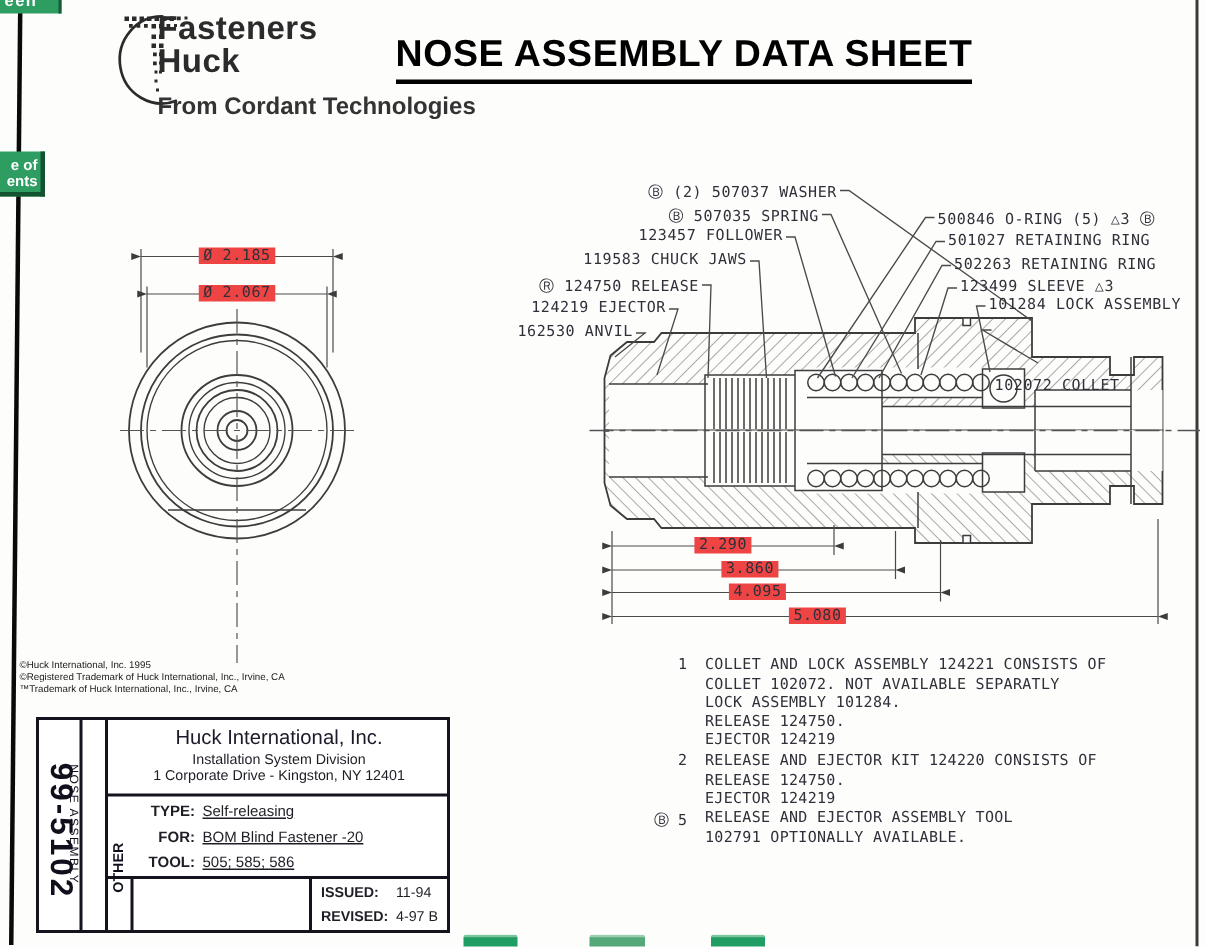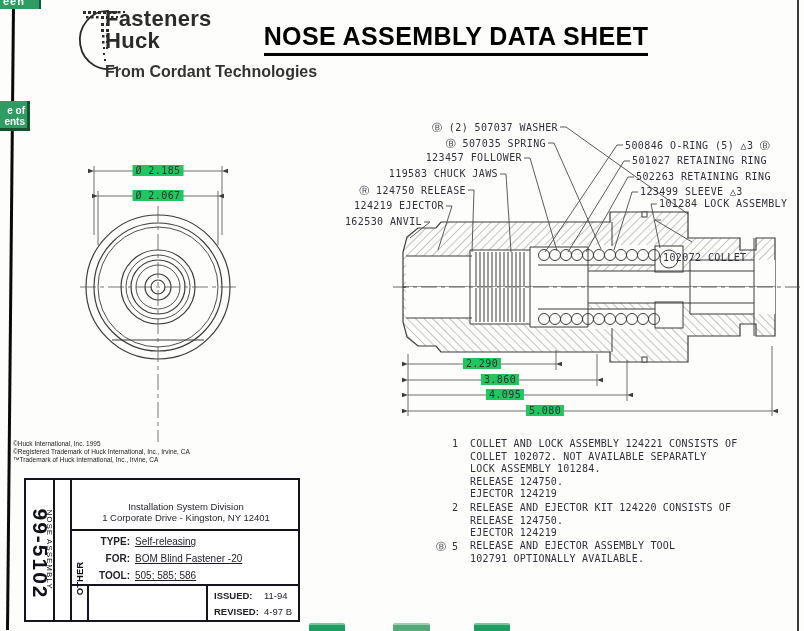--- a/index.html
+++ b/index.html
@@ -34,21 +34,21 @@
     font-size:16px;}
   .doc-title{position:absolute; left:240px; top:22px; width:432px; text-align:center;}
   .doc-title span{display:inline-block; font-size:25px; font-weight:bold; color:#000;
     letter-spacing:0.4px; border-bottom:3px solid #000; padding-bottom:2px; white-space:nowrap;}
 
   
   .eng{position:absolute; font-family:"DejaVu Sans Mono", monospace; font-size:10px;
     color:#30303a; letter-spacing:0.4px; white-space:nowrap;}
   .eng.r{transform:translateX(-100%);}
   .dim-label{position:absolute; font-family:"DejaVu Sans Mono", monospace; font-size:10px;
-    color:#30303a; letter-spacing:0.4px; white-space:nowrap; background:#22c55e;
+    color:#30303a; letter-spacing:0.4px; white-space:nowrap; background:#ef4444;
     padding:0 3px; transform:translateX(-50%);}
   .note-marker{position:absolute; width:30px; text-align:right; font-family:"DejaVu Sans Mono", monospace;
     font-size:10px; color:#30303a;}
   .note-body{position:absolute; font-family:"DejaVu Sans Mono", monospace; font-size:10px;
     line-height:12.5px; color:#30303a; letter-spacing:0.2px; white-space:pre-line;}
   .copyright{position:absolute; left:13px; top:440px; font-size:6.5px; line-height:8px; color:#222;}
 
   
   .tb{position:absolute; left:24px; top:478px; width:276px; height:144px;
     border:2px solid #14141f; box-sizing:border-box; background:#fff;}
@@ -286,20 +286,21 @@
     <div class="ln" style="left:44px; top:0; width:1.5px; height:140px;"></div>
     <div class="ln" style="left:44px; top:49px; width:228px; height:1.5px;"></div>
     <div class="ln" style="left:44px; top:104px; width:228px; height:1.5px;"></div>
     <div class="ln" style="left:61px; top:104px; width:1.5px; height:36px;"></div>
     <div class="ln" style="left:180px; top:104px; width:1.5px; height:36px;"></div>
 
     <div class="vtext tb-docnum">99-5102</div>
     <div class="vtext tb-cat">NOSE ASSEMBLY</div>
     <div class="vtext-up tb-other">OTHER</div>
 
+    <div class="tb-company">Huck International, Inc.</div>
     <div class="tb-division">Installation System Division</div>
     <div class="tb-address">1 Corporate Drive - Kingston, NY  12401</div>
 
     <div class="tb-row" style="top:56px;">
       <span class="lbl">TYPE:</span><span>Self-releasing</span>
     </div>
     <div class="tb-row" style="top:73px;">
       <span class="lbl">FOR:</span><span>BOM Blind Fastener -20</span>
     </div>
     <div class="tb-row" style="top:90px;">

